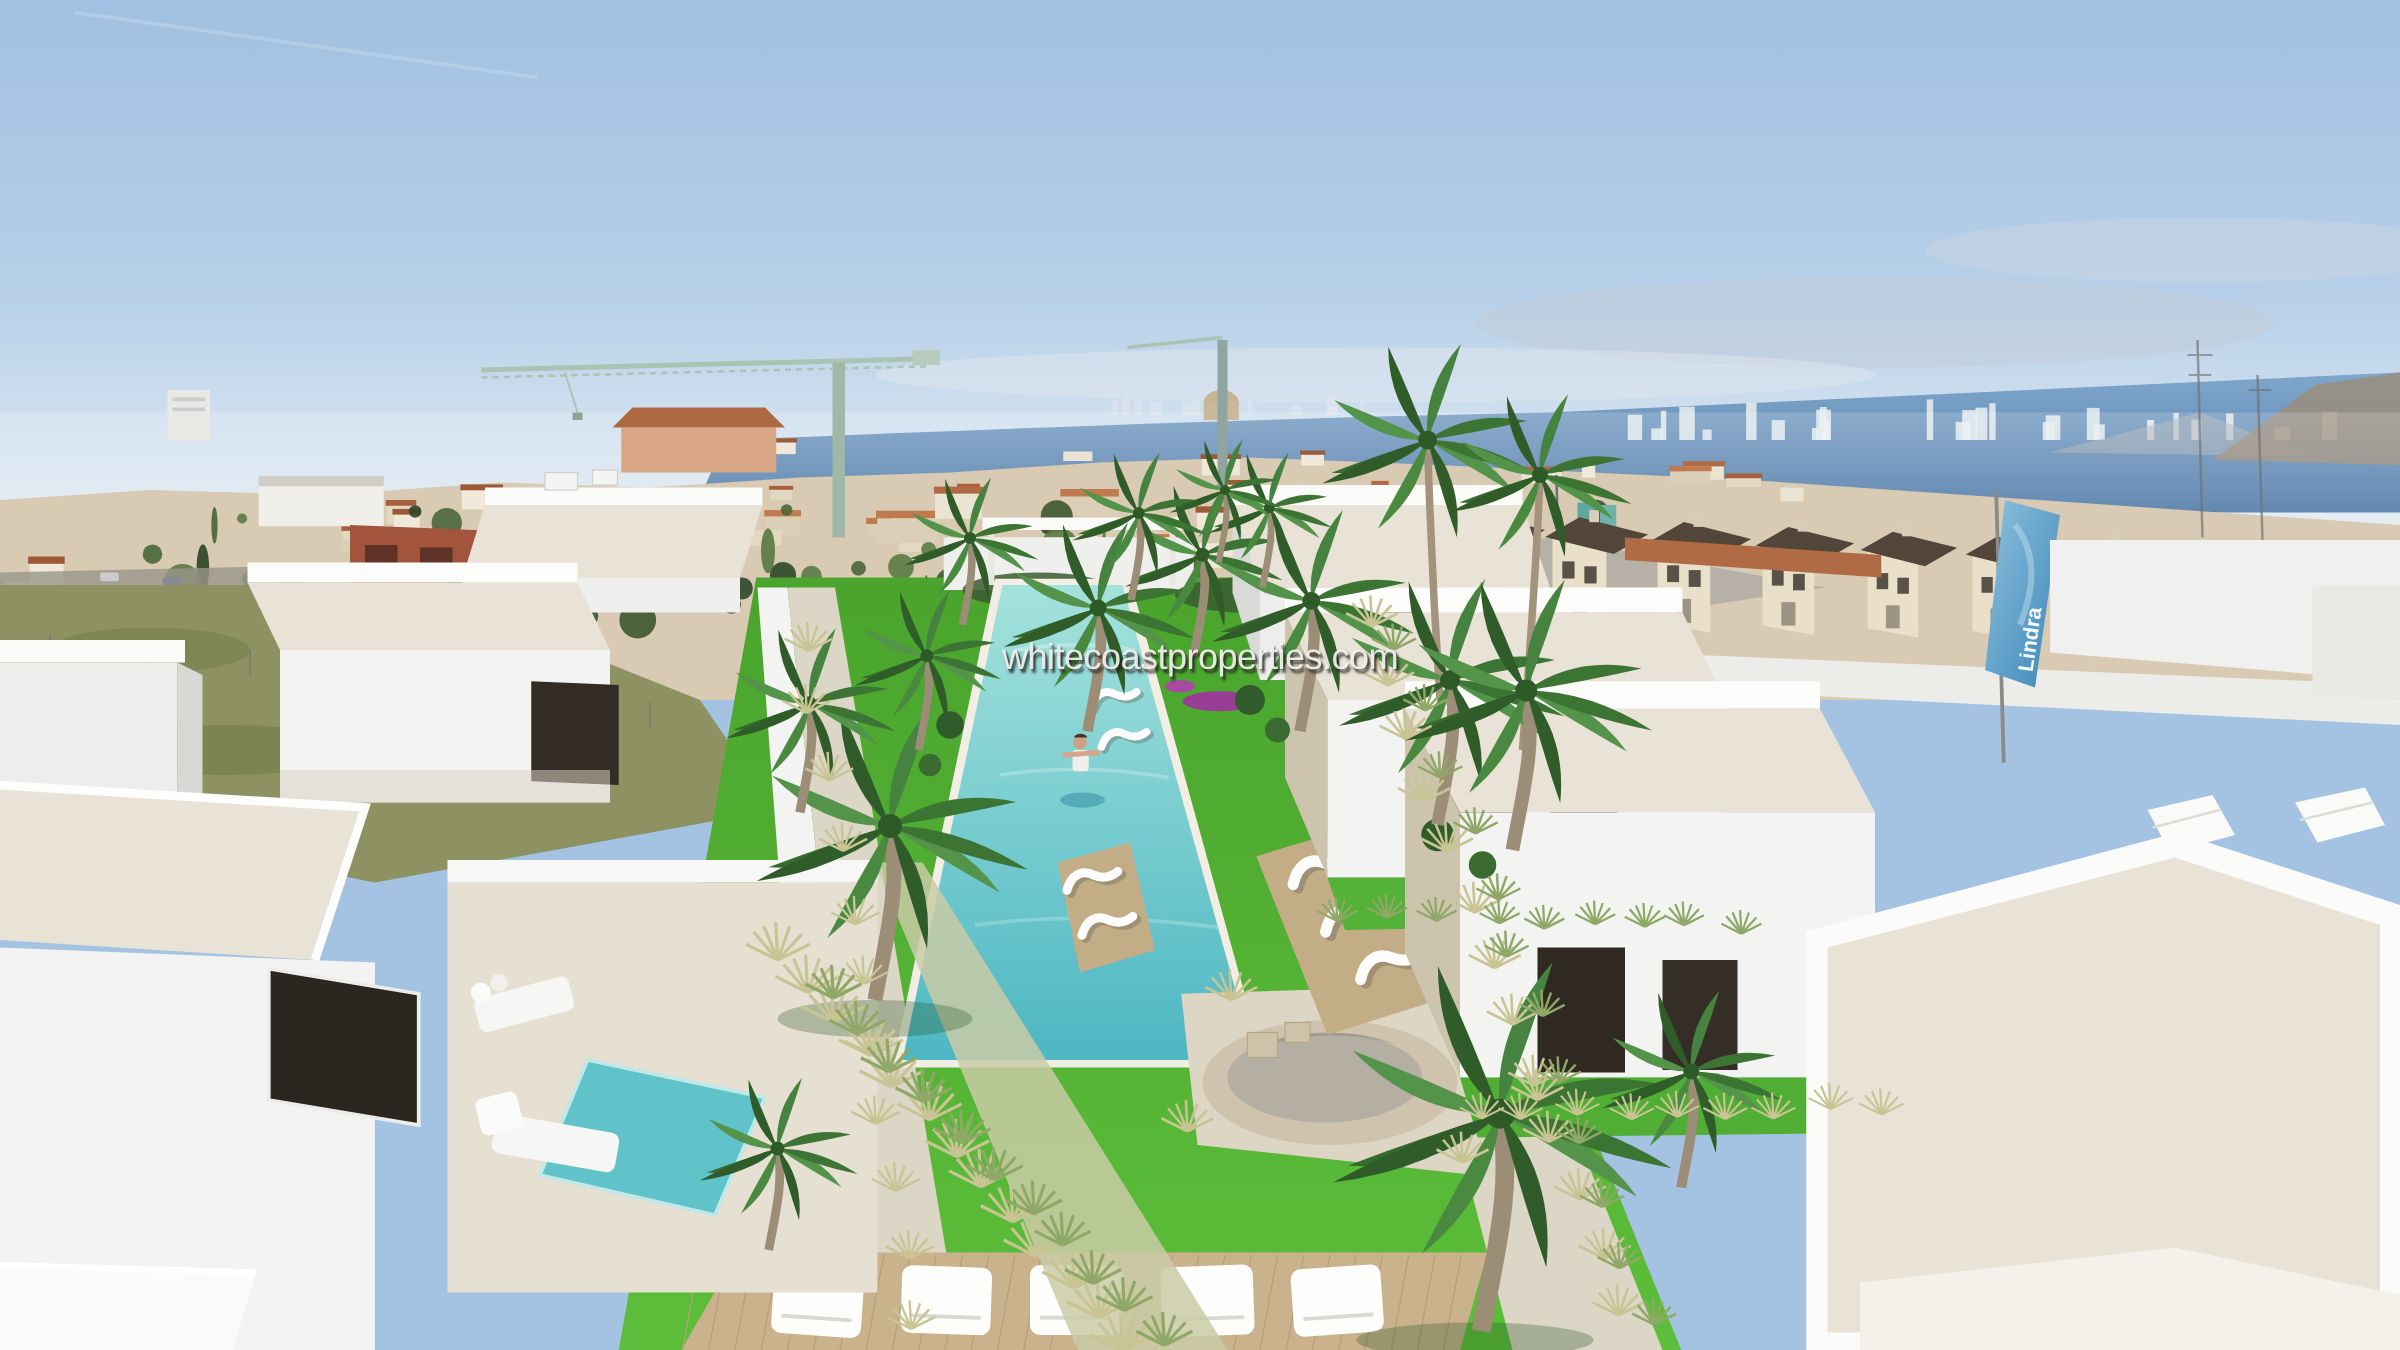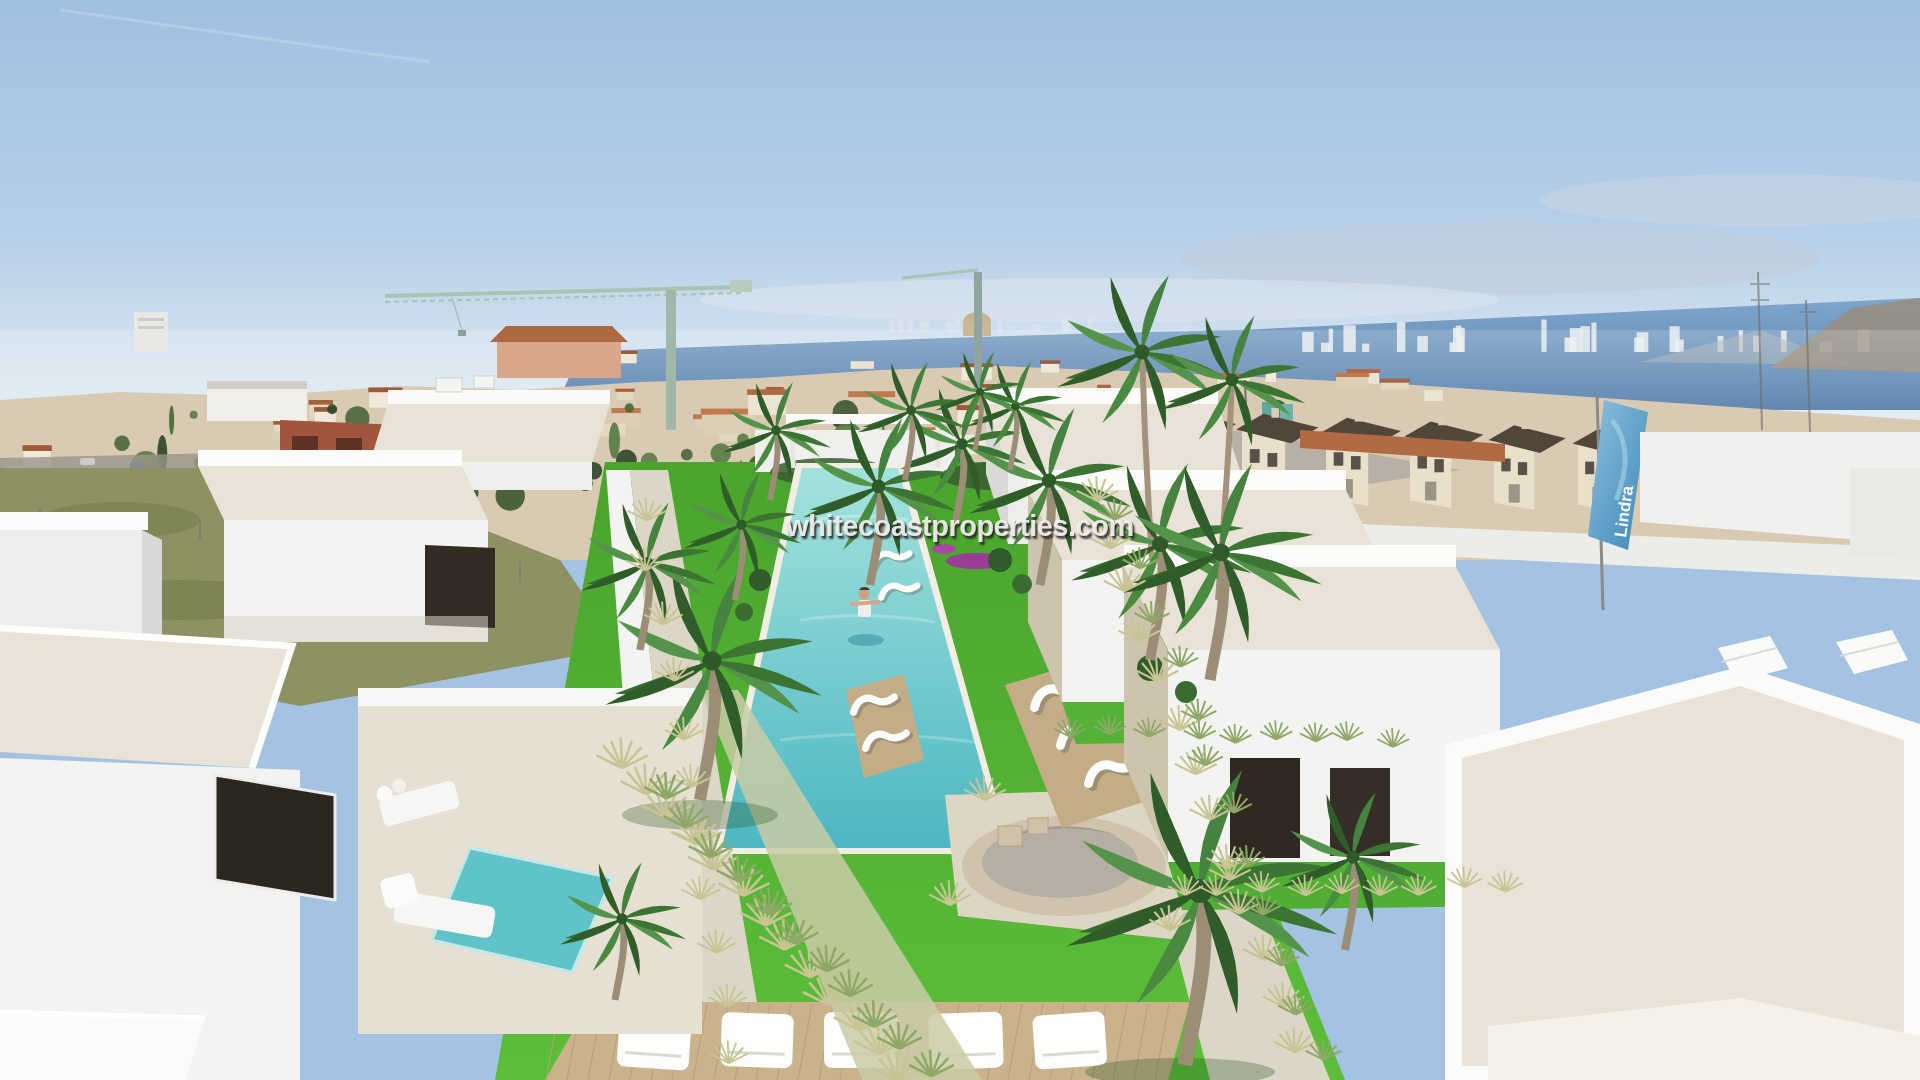--- a/index.html
+++ b/index.html
@@ -1,21 +1,21 @@
 <!DOCTYPE html>
 <html style="--sky-top: #a4c3e3; --sky-horizon: #eaf1f5; --sea: #5d85b0; --town-base: #d8cab3; --terracotta: #b06b45; --villa-white: #f3f3f1; --roof-gravel: #e8e3d6; --stone-accent: #cdc4ae; --pool-water: #5fc3c9; --lawn: #4fae33; --walkway: #dcd6c6; --deck-wood: #c9b28c; --palm-green: #3f7a35; --crane: #a9c4b3; --field-scrub: #8e9262; --brick: #a2543c; --flag-color: #4f97c4;"><head>
 <meta charset="utf-8">
 <style>
   html,body{margin:0;padding:0;background:#222;}
   .stage{position:relative;width:1920px;height:1080px;overflow:hidden;
          font-family:"Liberation Sans",sans-serif;background:#a4c3e3;}
   .stage svg{position:absolute;left:0;top:0;}
   .watermark{
     position:absolute;left:0;right:0;top:512px;text-align:center;
-    font-weight:bold;font-size:29px;letter-spacing:-0.5px;line-height:1;
+    font-weight:normal;font-size:29px;letter-spacing:-0.5px;line-height:1;
     color:rgba(243,243,241,0.92);
     text-shadow:2px 3px 2px rgba(35,32,28,0.8), 1px 1px 1px rgba(35,32,28,0.5);
     pointer-events:none;z-index:5;
   }
 </style>
 </head>
 <body>
 
 <div class="stage">
 <svg id="scene" width="1920" height="1080" viewBox="0 0 1920 1080">

